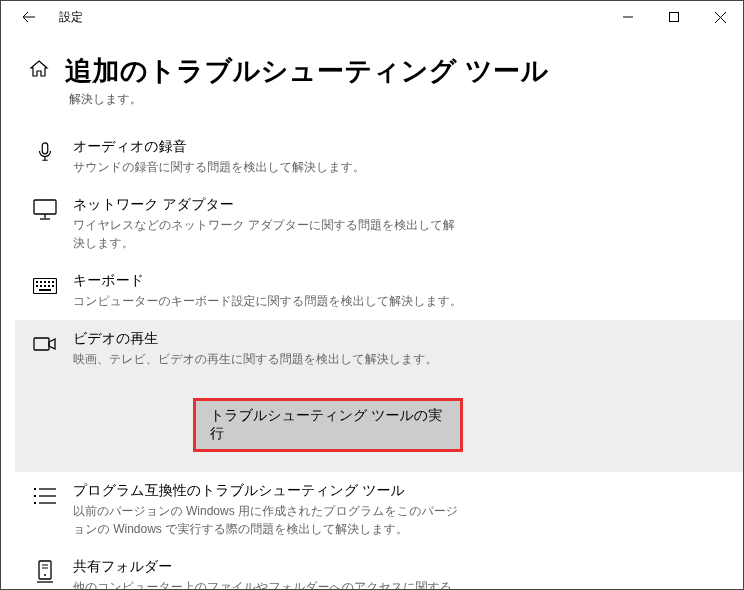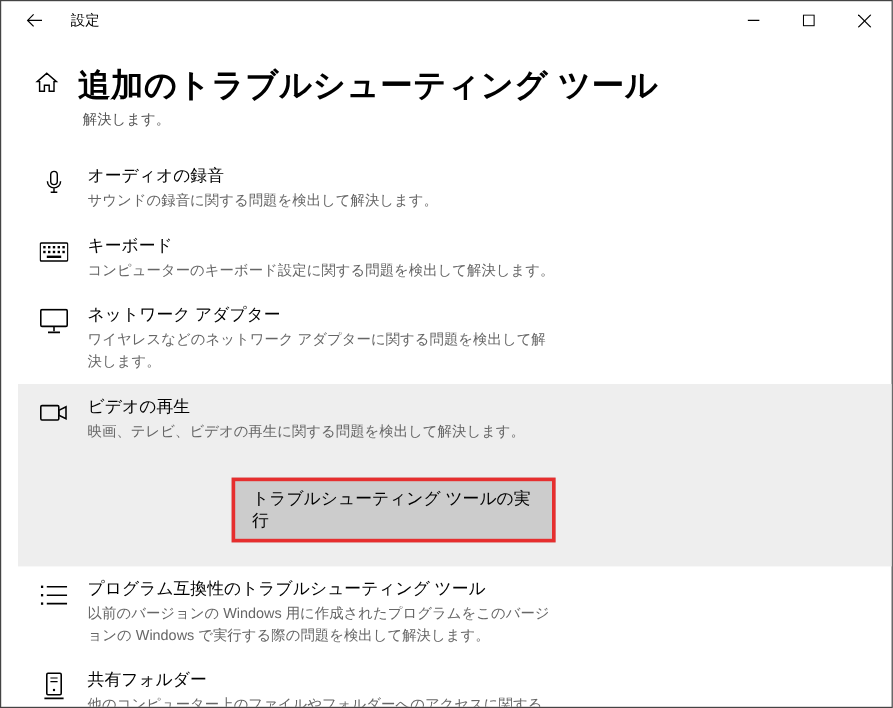--- a/index.html
+++ b/index.html
@@ -167,20 +167,34 @@
 
   <div class="item">
     <span class="item-icon">
       <svg width="22" height="22" viewBox="0 0 24 24">
           <path d="M12 2 A3 3 0 0 1 15 5 V11 A3 3 0 0 1 9 11 V5 A3 3 0 0 1 12 2 Z M6 11 A6 6 0 0 0 18 11 M12 17 V21 M9 21 H15" stroke="#000" stroke-width="1.3" fill="none"></path>
         </svg>
     </span>
     <div class="item-body">
       <div class="item-title">オーディオの録音</div>
       <div class="item-desc">サウンドの録音に関する問題を検出して解決します。</div>
+    </div>
+  </div>
+
+  <div class="item">
+    <span class="item-icon">
+      <svg width="24" height="22" viewBox="0 0 24 22">
+          <rect x="1" y="1" width="22" height="14" rx="1" stroke="#000" stroke-width="1.3" fill="none"></rect>
+          <line x1="12" y1="15" x2="12" y2="19" stroke="#000" stroke-width="1.3"></line>
+          <line x1="7" y1="20" x2="17" y2="20" stroke="#000" stroke-width="1.3"></line>
+        </svg>
+    </span>
+    <div class="item-body">
+      <div class="item-title">ネットワーク アダプター</div>
+      <div class="item-desc">ワイヤレスなどのネットワーク アダプターに関する問題を検出して解決します。</div>
     </div>
   </div>
 
   <div class="item">
     <span class="item-icon">
       <svg width="24" height="18" viewBox="0 0 24 16">
           <rect x="0.5" y="0.5" width="23" height="15" rx="1" stroke="#000" stroke-width="1.2" fill="none"></rect>
           <rect x="3" y="3" width="2" height="2" fill="#000"></rect>
           <rect x="7" y="3" width="2" height="2" fill="#000"></rect>
           <rect x="11" y="3" width="2" height="2" fill="#000"></rect>
@@ -193,34 +207,20 @@
           <rect x="19" y="7" width="2" height="2" fill="#000"></rect>
           <rect x="6" y="11" width="12" height="2" fill="#000"></rect>
         </svg>
     </span>
     <div class="item-body">
       <div class="item-title">キーボード</div>
       <div class="item-desc">コンピューターのキーボード設定に関する問題を検出して解決します。</div>
     </div>
   </div>
 
-  <div class="item">
-    <span class="item-icon">
-      <svg width="24" height="22" viewBox="0 0 24 22">
-          <rect x="1" y="1" width="22" height="14" rx="1" stroke="#000" stroke-width="1.3" fill="none"></rect>
-          <line x1="12" y1="15" x2="12" y2="19" stroke="#000" stroke-width="1.3"></line>
-          <line x1="7" y1="20" x2="17" y2="20" stroke="#000" stroke-width="1.3"></line>
-        </svg>
-    </span>
-    <div class="item-body">
-      <div class="item-title">ネットワーク アダプター</div>
-      <div class="item-desc">ワイヤレスなどのネットワーク アダプターに関する問題を検出して解決します。</div>
-    </div>
-  </div>
-
   <div class="item selected">
     <span class="item-icon">
       <svg width="24" height="18" viewBox="0 0 24 18">
           <rect x="1" y="3" width="15" height="12" rx="1" stroke="#000" stroke-width="1.3" fill="none"></rect>
           <path d="M16 7 L22 4 L22 14 L16 11 Z" stroke="#000" stroke-width="1.3" fill="none"></path>
         </svg>
     </span>
     <div class="item-body">
       <div class="item-title">ビデオの再生</div>
       <div class="item-desc">映画、テレビ、ビデオの再生に関する問題を検出して解決します。</div>

